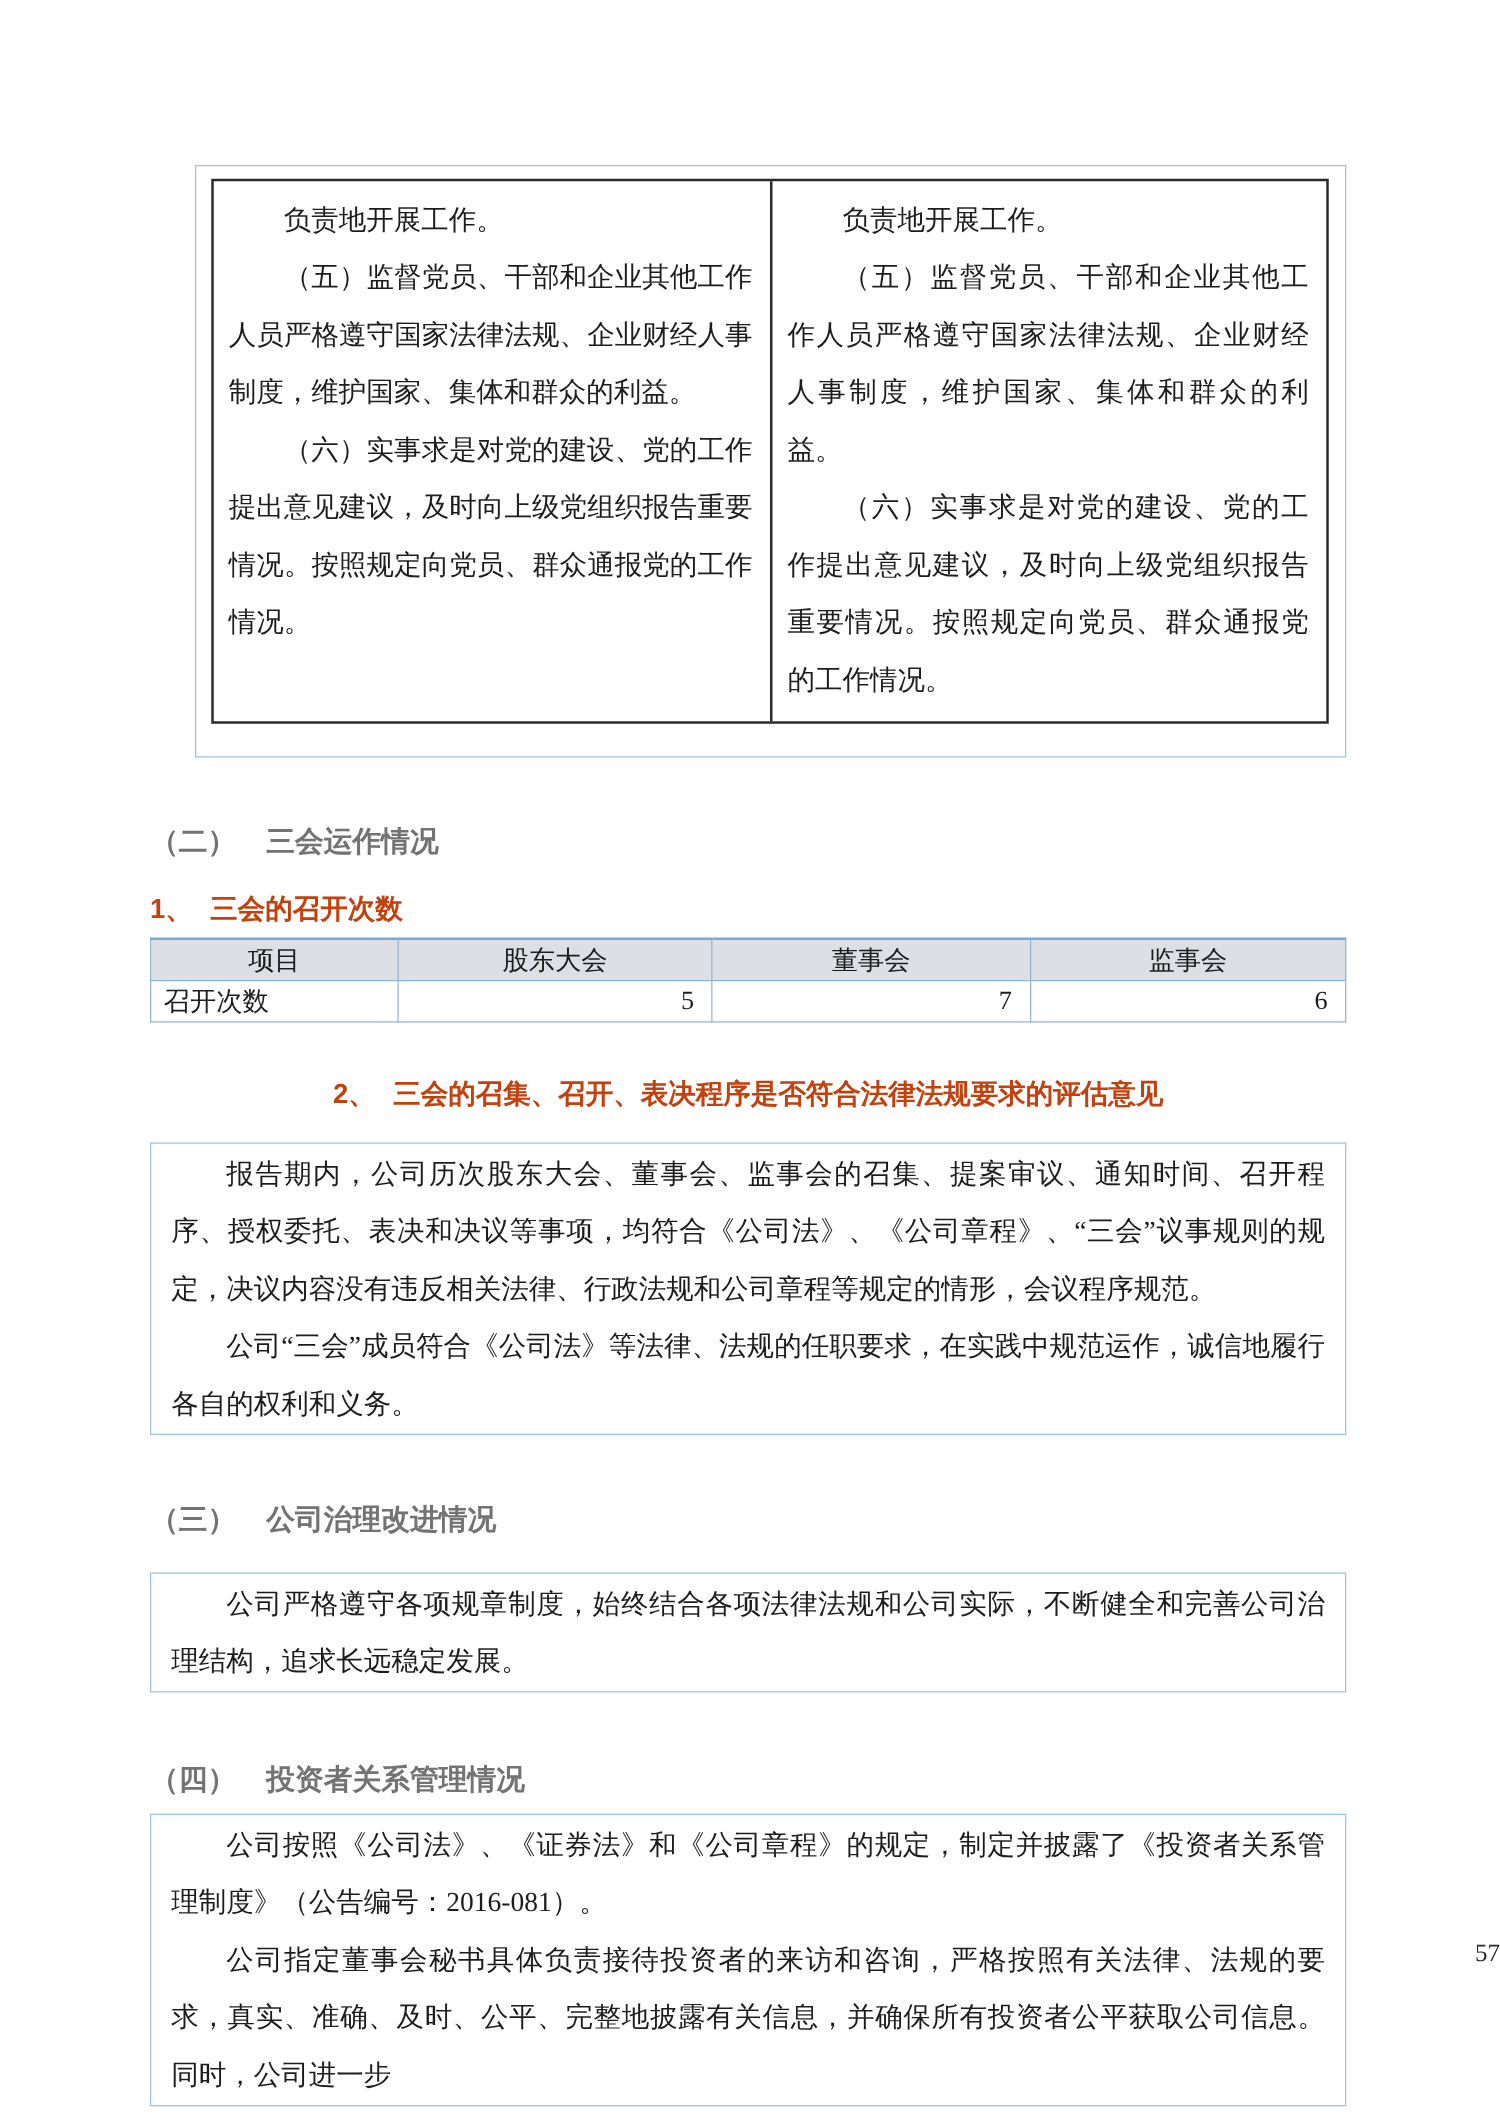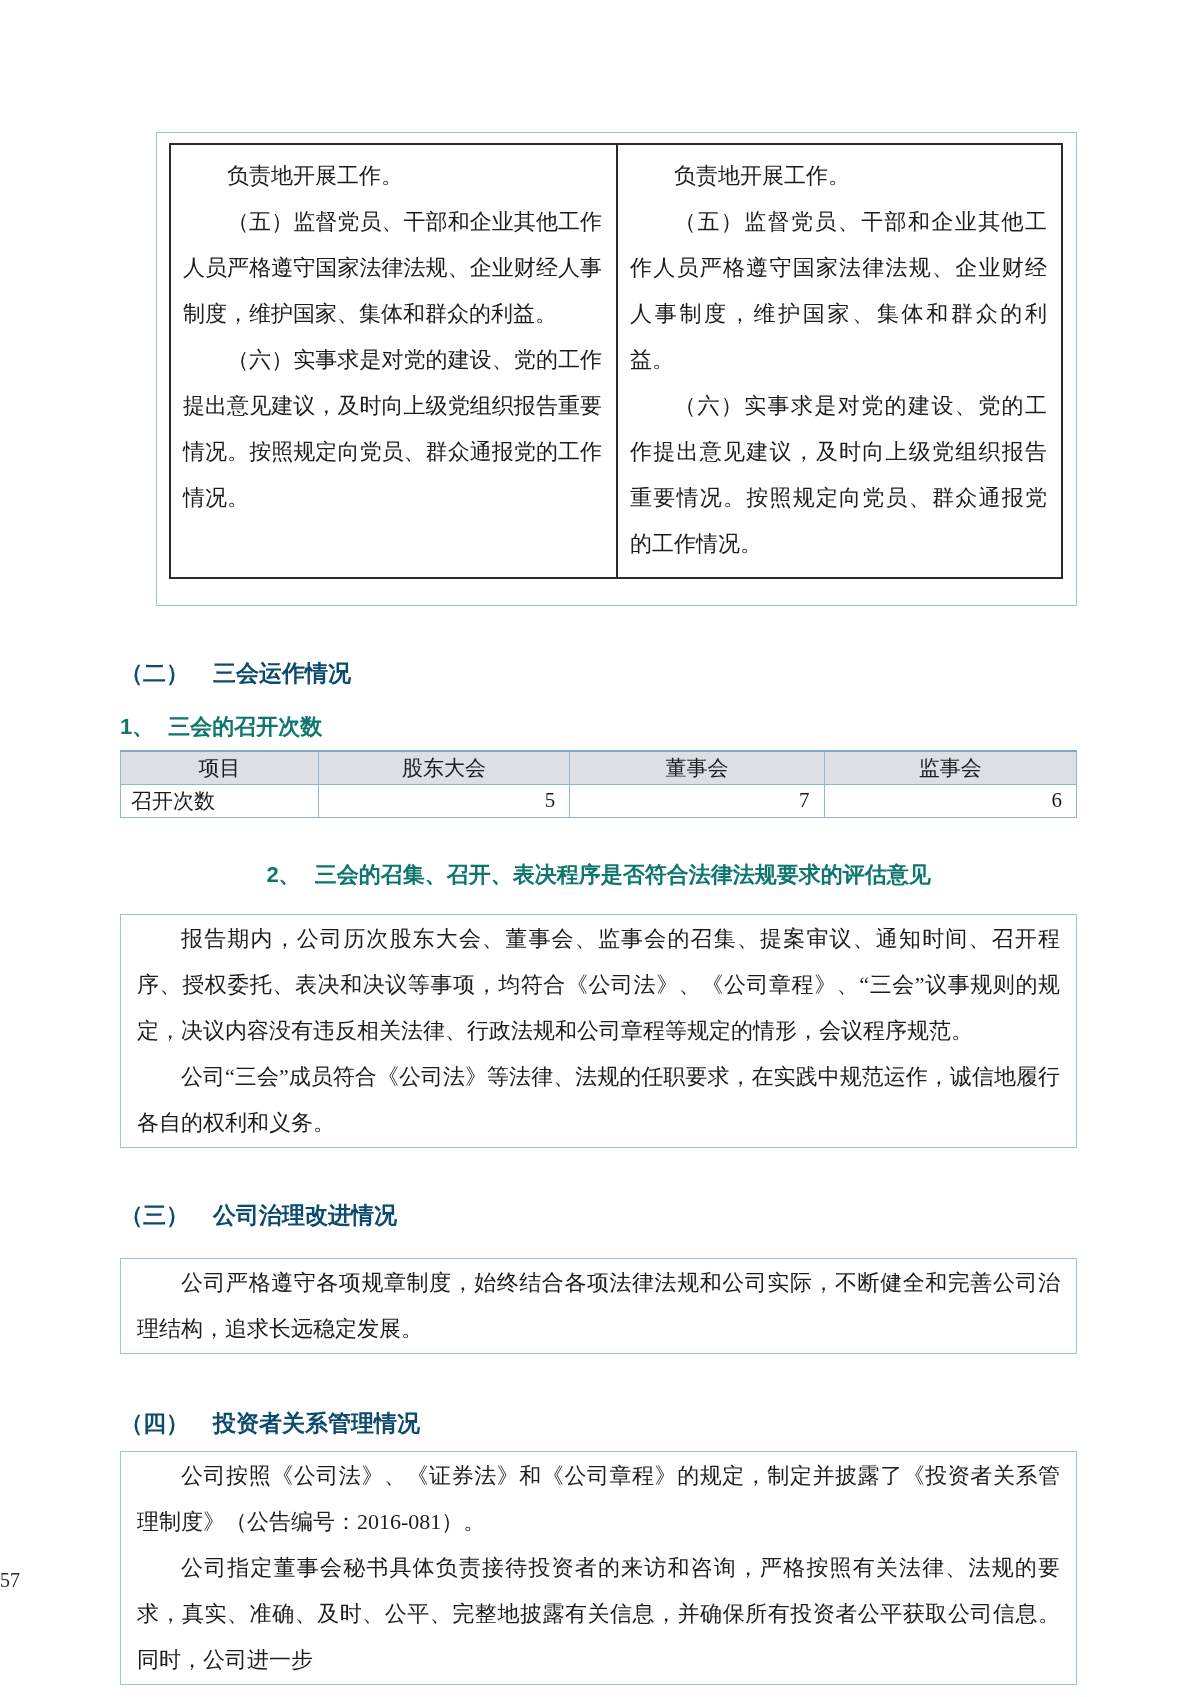--- a/index.html
+++ b/index.html
@@ -38,30 +38,30 @@
   .party-col + .party-col { border-left: 2px solid #2b2b2b; }
   .party-col p { margin: 0; text-indent: 44px; }
 
   
   .sec-heading {
     margin-top: 52px;
     font-family: "Liberation Sans", "DejaVu Sans", sans-serif;
     font-weight: bold;
     font-size: 23px;
     line-height: 30px;
-    color: #0c4a6e;
+    color: #737373;
   }
   .sec-heading .sec-label { display: inline-block; margin-right: 24px; }
   .sub-heading {
     margin-top: 24px;
     font-family: "Liberation Sans", "DejaVu Sans", sans-serif;
     font-weight: bold;
     font-size: 22px;
     line-height: 30px;
-    color: #0f766e;
+    color: #c2410c;
   }
   .sub-heading .sub-num { display: inline-block; margin-right: 14px; }
   .sub-heading.second { margin-top: 42px; text-align: center; }
 
   
   .meetings-table {
     margin-top: 8px;
     width: 100%;
     border-collapse: collapse;
     font-size: 21px;
@@ -97,24 +97,24 @@
   .text-block p { margin: 0; text-indent: 44px; }
   .text-block.b2 { margin-top: 24px; }
   .text-block.b3 { margin-top: 28px; }
   .text-block.b4 { margin-top: 13px; }
   .sec-heading.s3 { }
   .sec-heading.s4 { margin-top: 54px; }
 
   
   .page-number {
     position: absolute;
-    bottom: 105px;
+    bottom: 122px;
     left: 0;
     width: 100%;
-    text-align: left;
+    text-align: right;
     font-size: 20px;
     color: #2a2a2a;
   }
 </style>
 </head>
 <body>
 
 <div class="page">
 
   <div class="party-box">

